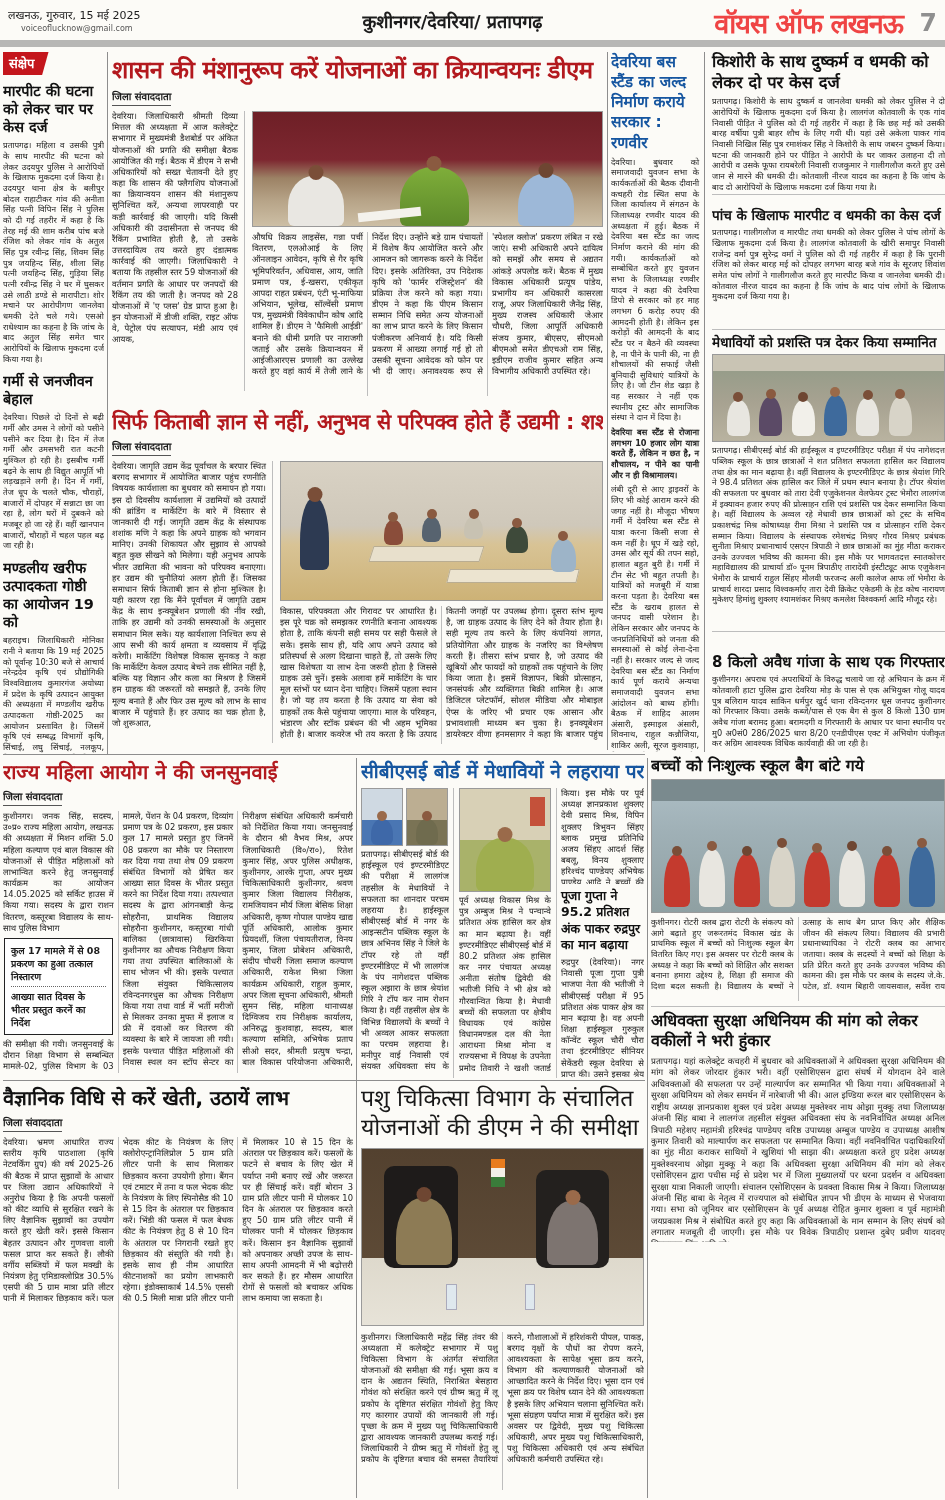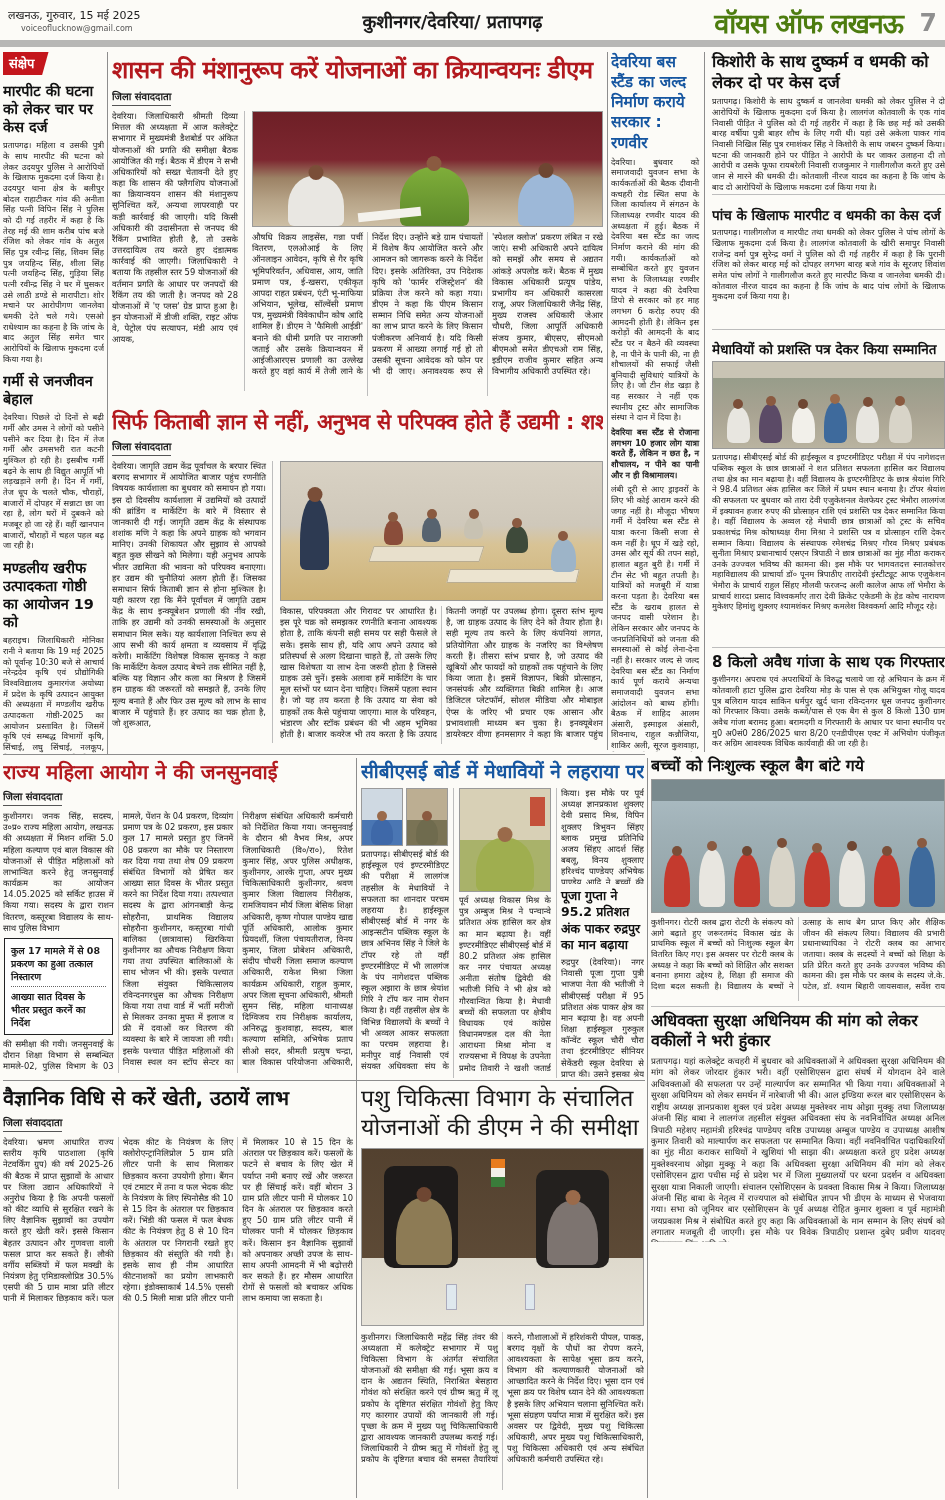--- a/index.html
+++ b/index.html
@@ -3,21 +3,21 @@
 <meta charset="utf-8">
 <style>
   html,body{margin:0;padding:0;background:#e8e6e0;}
   .page{position:relative;width:945px;height:1500px;margin:0 auto;background:#fcfbf7;
         font-family:"DejaVu Sans",sans-serif;color:#1c1c1c;overflow:hidden;}
   
   .hdr{position:absolute;left:0;top:0;width:945px;height:47px;background:#fcfbf7;}
   .dateline{position:absolute;left:8px;top:7px;font-size:11px;font-weight:normal;}
   .email{position:absolute;left:21px;top:24px;font-size:8px;color:#555;}
   .region{position:absolute;left:240px;right:280px;top:9px;text-align:center;font-size:18px;font-weight:bold;}
-  .masthead{position:absolute;right:42px;top:4px;font-size:27px;font-weight:bold;color:#4d7c0f;letter-spacing:-1px;}
+  .masthead{position:absolute;right:42px;top:4px;font-size:27px;font-weight:bold;color:#ef4444;letter-spacing:-1px;}
   .pagenum{position:absolute;right:8px;top:8px;font-size:25px;font-weight:bold;color:#8f8f8f;}
   .graybar{position:absolute;left:0;top:40px;width:945px;height:7px;background:#b7b7b5;}
   
   .art{position:absolute;overflow:hidden;}
   .h-red{color:#b3191e;font-weight:bold;margin:0;}
   .h-blue{color:#1656a0;font-weight:bold;margin:0;}
   .h-blk{color:#111;font-weight:bold;margin:0;}
   .one-line{white-space:nowrap;overflow:hidden;}
   .byline{font-size:10px;font-weight:bold;border-bottom:1.5px solid #555;display:inline-block;
           padding-bottom:2px;margin:4px 0 5px 0;}
@@ -186,34 +186,34 @@
     </div>
     <div style="flex:1;padding-left:7px;">
       <div>
         <h2 class="h-blk" style="font-size:16.5px;line-height:1.25;">किशोरी के साथ दुष्कर्म व धमकी को लेकर दो पर केस दर्ज</h2>
         <div class="bts" style="height:94px;overflow:hidden;margin-top:3px;">प्रतापगढ़। किशोरी के साथ दुष्कर्म व जानलेवा धमकी को लेकर पुलिस ने दो आरोपियों के खिलाफ मुकदमा दर्ज किया है। लालगंज कोतवाली के एक गांव निवासी पीड़ित ने पुलिस को दी गई तहरीर में कहा है कि छह मई को उसकी बारह वर्षीया पुत्री बाहर शौच के लिए गयी थी। यहां उसे अकेला पाकर गांव निवासी निखिल सिंह पुत्र रमाशंकर सिंह ने किशोरी के साथ जबरन दुष्कर्म किया। घटना की जानकारी होने पर पीड़ित ने आरोपी के घर जाकर उलाहना दी तो आरोपी व उसके फूफा रायबरेली निवासी राजकुमार ने गालीगलौज करते हुए उसे जान से मारने की धमकी दी। कोतवाली नीरज यादव का कहना है कि जांच के बाद दो आरोपियों के खिलाफ मुकदमा दर्ज किया गया है।</div>
       </div>
       <div style="border-top:1px solid #bdbdbd;margin-top:4px;padding-top:11px;">
         <h2 class="h-blk one-line" style="font-size:13.5px;">पांच के खिलाफ मारपीट व धमकी का केस दर्ज</h2>
         <div class="bts" style="height:98px;overflow:hidden;margin-top:3px;">प्रतापगढ़। गालीगलौज व मारपीट तथा धमकी को लेकर पुलिस ने पांच लोगों के खिलाफ मुकदमा दर्ज किया है। लालगंज कोतवाली के खीरी समापुर निवासी राजेन्द्र वर्मा पुत्र सुरेन्द्र वर्मा ने पुलिस को दी गई तहरीर में कहा है कि पुरानी रंजिश को लेकर बारह मई को दोपहर लगभग बारह बजे गांव के सूरजए शिवांश समेत पांच लोगों ने गालीगलौज करते हुए मारपीट किया व जानलेवा धमकी दी। कोतवाल नीरज यादव का कहना है कि जांच के बाद पांच लोगों के खिलाफ मुकदमा दर्ज किया गया है।</div>
       </div>
-      <div style="border-top:1px solid #bdbdbd;margin-top:4px;padding-top:10px;">
+      <div style="border-top:1px solid #bdbdbd;margin-top:4px;padding-top:3px;">
         <h2 class="h-blk one-line" style="font-size:13.5px;">मेधावियों को प्रशस्ति पत्र देकर किया सम्मानित</h2>
         <div class="photo" style="width:100%;height:88px;margin-top:3px;background:linear-gradient(180deg,#8f9a86 0%,#a7a291 55%,#b9b3a0 100%);">
           <i class="fig fig-sm" style="left:6%;bottom:6%;width:10%;height:42%;background:#e8e6e0;--skin:#7a4e38;"></i>
           <i class="fig fig-sm" style="left:20%;bottom:6%;width:10%;height:46%;background:#5b4a66;--skin:#8a5a40;"></i>
           <i class="fig fig-sm" style="left:34%;bottom:6%;width:10%;height:42%;background:#f2f0ea;--skin:#6e4632;"></i>
           <i class="fig fig-sm" style="left:48%;bottom:6%;width:10%;height:48%;background:#3e6a9c;--skin:#9a6a4a;"></i>
           <i class="fig fig-sm" style="left:62%;bottom:6%;width:10%;height:44%;background:#e8e6e0;--skin:#7a4e38;"></i>
           <i class="fig fig-sm" style="left:76%;bottom:6%;width:10%;height:46%;background:#d8d4c8;--skin:#8a5a40;"></i>
           <i style="position:absolute;left:0;top:0;width:100%;height:18%;background:#c9c4b4;"></i>
         </div>
         <div class="bts" style="height:182px;overflow:hidden;margin-top:3px;">प्रतापगढ़। सीबीएसई बोर्ड की हाईस्कूल व इण्टरमीडिएट परीक्षा में पंप नागेशदत्त पब्लिक स्कूल के छात्र छात्राओं ने शत प्रतिशत सफलता हासिल कर विद्यालय तथा क्षेत्र का मान बढ़ाया है। वहीं विद्यालय के इण्टरमीडिएट के छात्र श्रेयांश गिरि ने 98.4 प्रतिशत अंक हासिल कर जिले में प्रथम स्थान बनाया है। टॉपर श्रेयांश की सफलता पर बुधवार को तारा देवी एजुकेशनल वेलफेयर ट्रस्ट भेमौरा लालगंज में इक्यावन हजार रुपए की प्रोत्साहन राशि एवं प्रशस्ति पत्र देकर सम्मानित किया है। वहीं विद्यालय के अव्वल रहे मेधावी छात्र छात्राओं को ट्रस्ट के सचिव प्रकाशचंद्र मिश्र कोषाध्यक्ष रीमा मिश्रा ने प्रशस्ति पत्र व प्रोत्साहन राशि देकर सम्मान किया। विद्यालय के संस्थापक रमेशचंद्र मिश्रए गौरव मिश्रए प्रबंधक सुनीता मिश्राए प्रधानाचार्य एसएन त्रिपाठी ने छात्र छात्राओं का मुंह मीठा कराकर उनके उज्ज्वल भविष्य की कामना की। इस मौके पर भागवतदत्त स्नातकोत्तर महाविद्यालय की प्राचार्या डॉ० पूनम त्रिपाठीए तारादेवी इंस्टीट्यूट आफ एजुकेशन भेमौरा के प्राचार्य राहुल सिंहए मौलवी फरजन्द अली कालेज आफ लॉ भेमौरा के प्राचार्य शारदा प्रसाद विश्वकर्माए तारा देवी क्रिकेट एकेडमी के हेड कोच नारायण मुकेशए हिमांशु शुक्लए श्यामशंकर मिश्रए कमलेश विश्वकर्मा आदि मौजूद रहे।</div>
       </div>
-      <div style="border-top:1px solid #bdbdbd;margin-top:13px;padding-top:3px;">
+      <div style="border-top:1px solid #bdbdbd;margin-top:4px;padding-top:19px;">
         <h2 class="h-blk one-line" style="font-size:15px;">8 किलो अवैध गांजा के साथ एक गिरफ्तार</h2>
         <div class="bts" style="height:96px;overflow:hidden;margin-top:3px;">कुशीनगर। अपराध एवं अपराधियों के विरुद्ध चलाये जा रहे अभियान के क्रम में कोतवाली हाटा पुलिस द्वारा देवरिया मोड़ के पास से एक अभियुक्त गोलू यादव पुत्र बलिराम यादव साकिन धर्मपुर खुर्द थाना रविन्दनगर धूस जनपद कुशीनगर को गिरफ्तार किया। उसके कब्जे/पास से एक बैग से कुल 8 किलो 130 ग्राम अवैध गांजा बरामद हुआ। बरामदगी व गिरफ्तारी के आधार पर थाना स्थानीय पर मु0 अ0सं0 286/2025 धारा 8/20 एनडीपीएस एक्ट में अभियोग पंजीकृत कर अग्रिम आवश्यक विधिक कार्यवाही की जा रही है।</div>
       </div>
     </div>
   </div>
 
   <div class="art" style="left:651px;top:754px;width:294px;height:744px;">
     <div>
       <h2 class="h-blk one-line" style="font-size:16px;">बच्चों को निःशुल्क स्कूल बैग बांटे गये</h2>
       <div class="photo" style="width:100%;height:134px;margin-top:3px;background:linear-gradient(180deg,#aebfc6 0%,#9fb0b6 40%,#8fa0a2 100%);">

